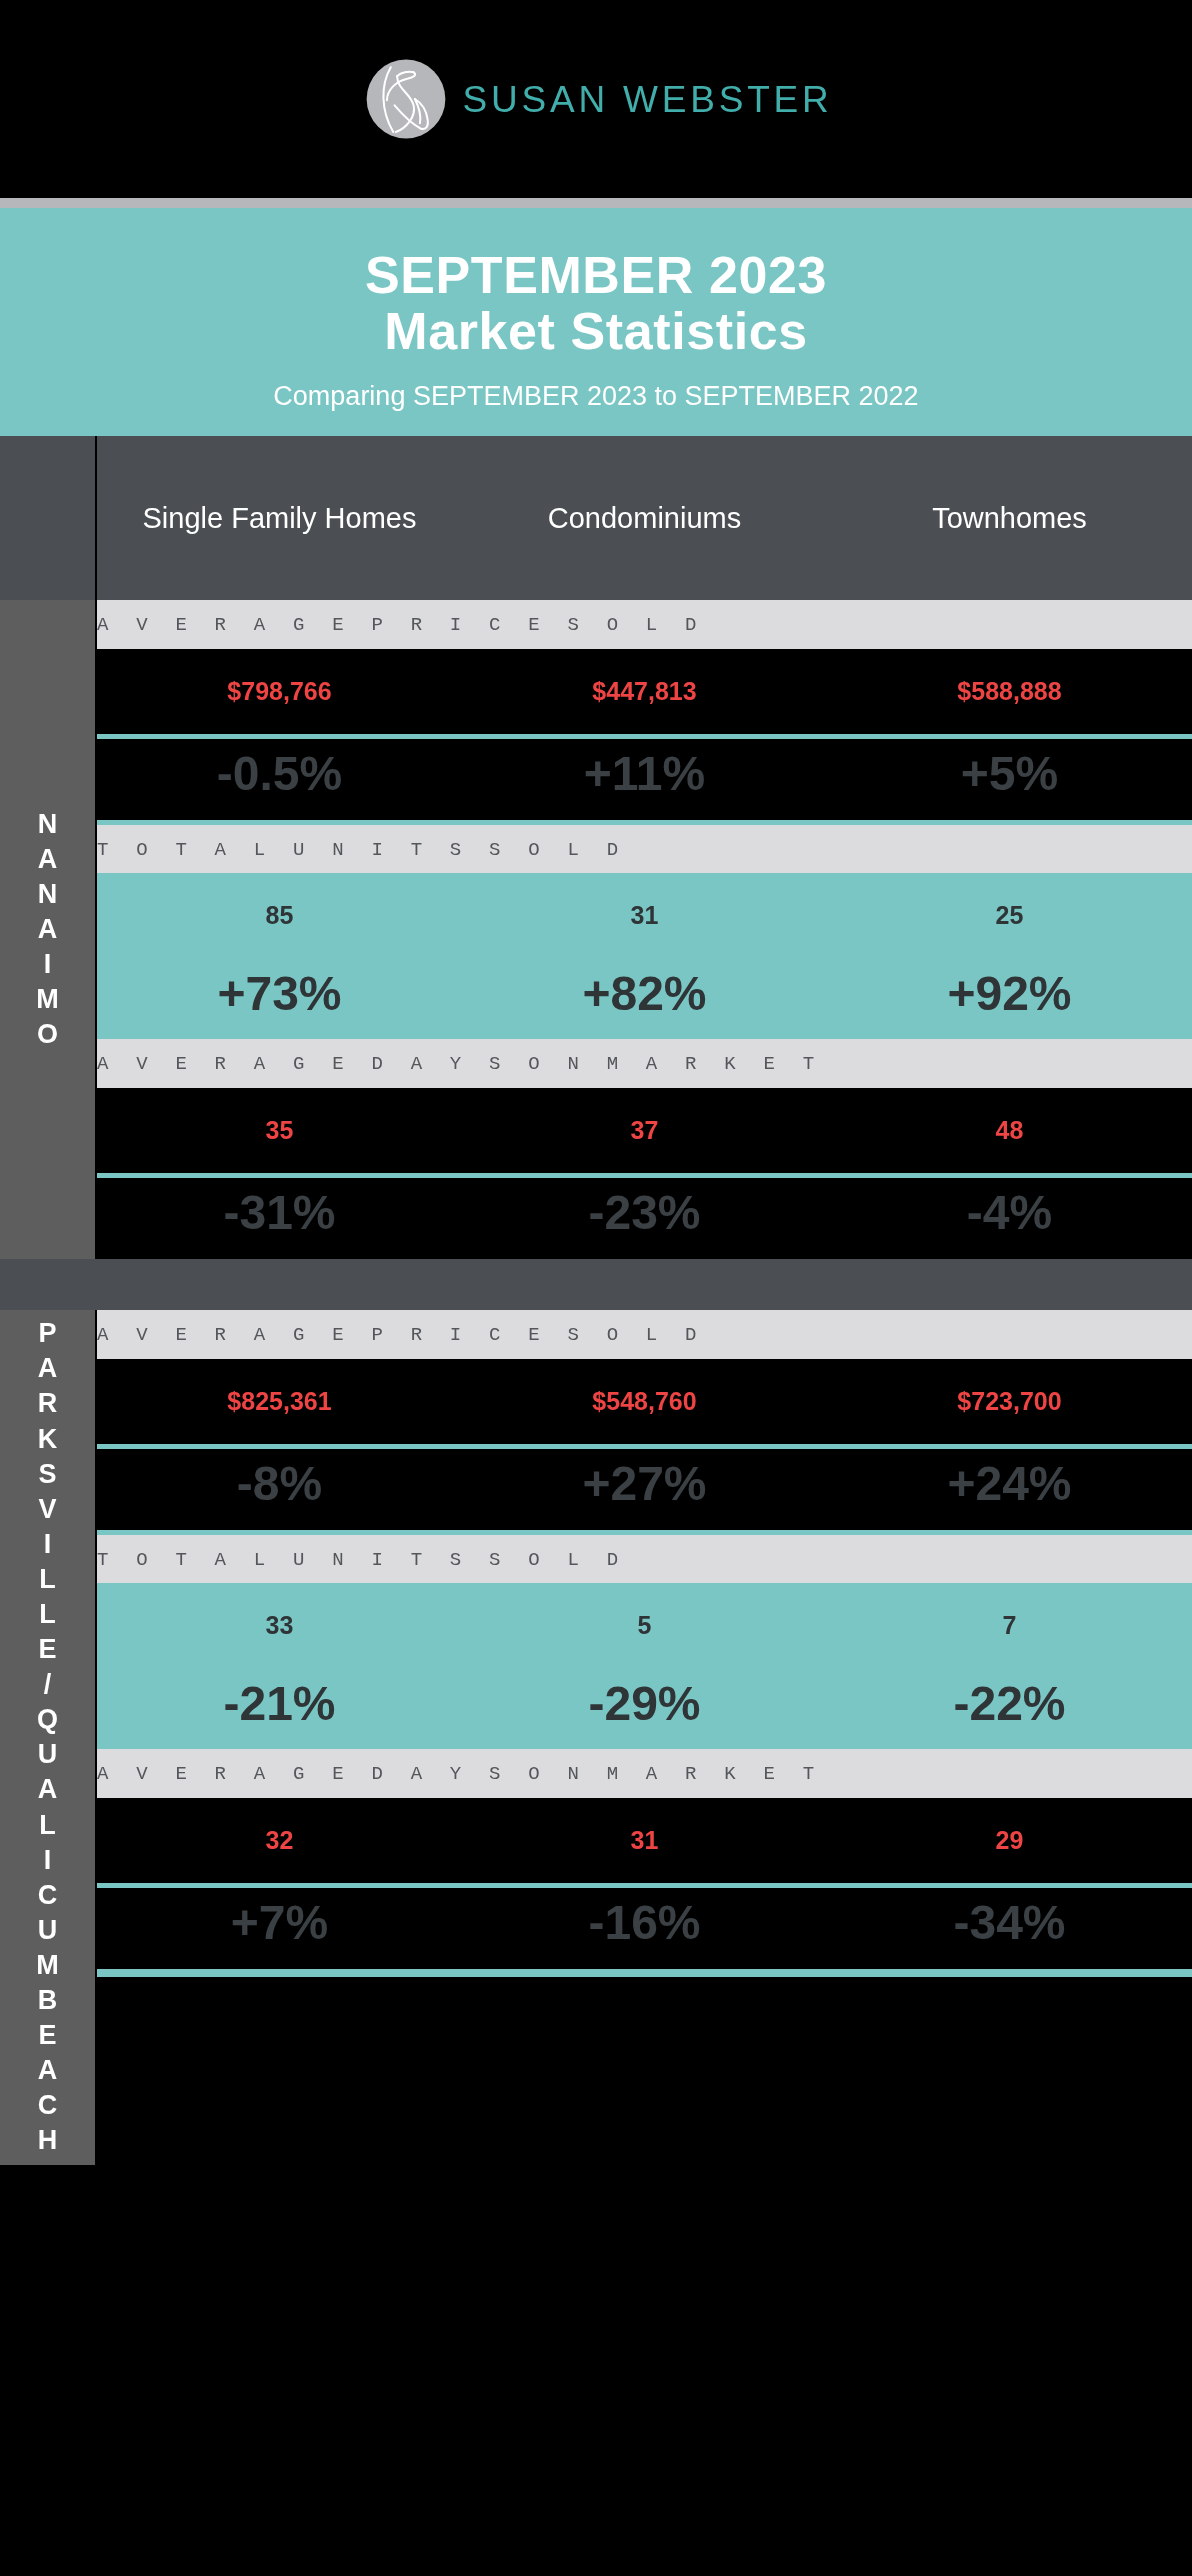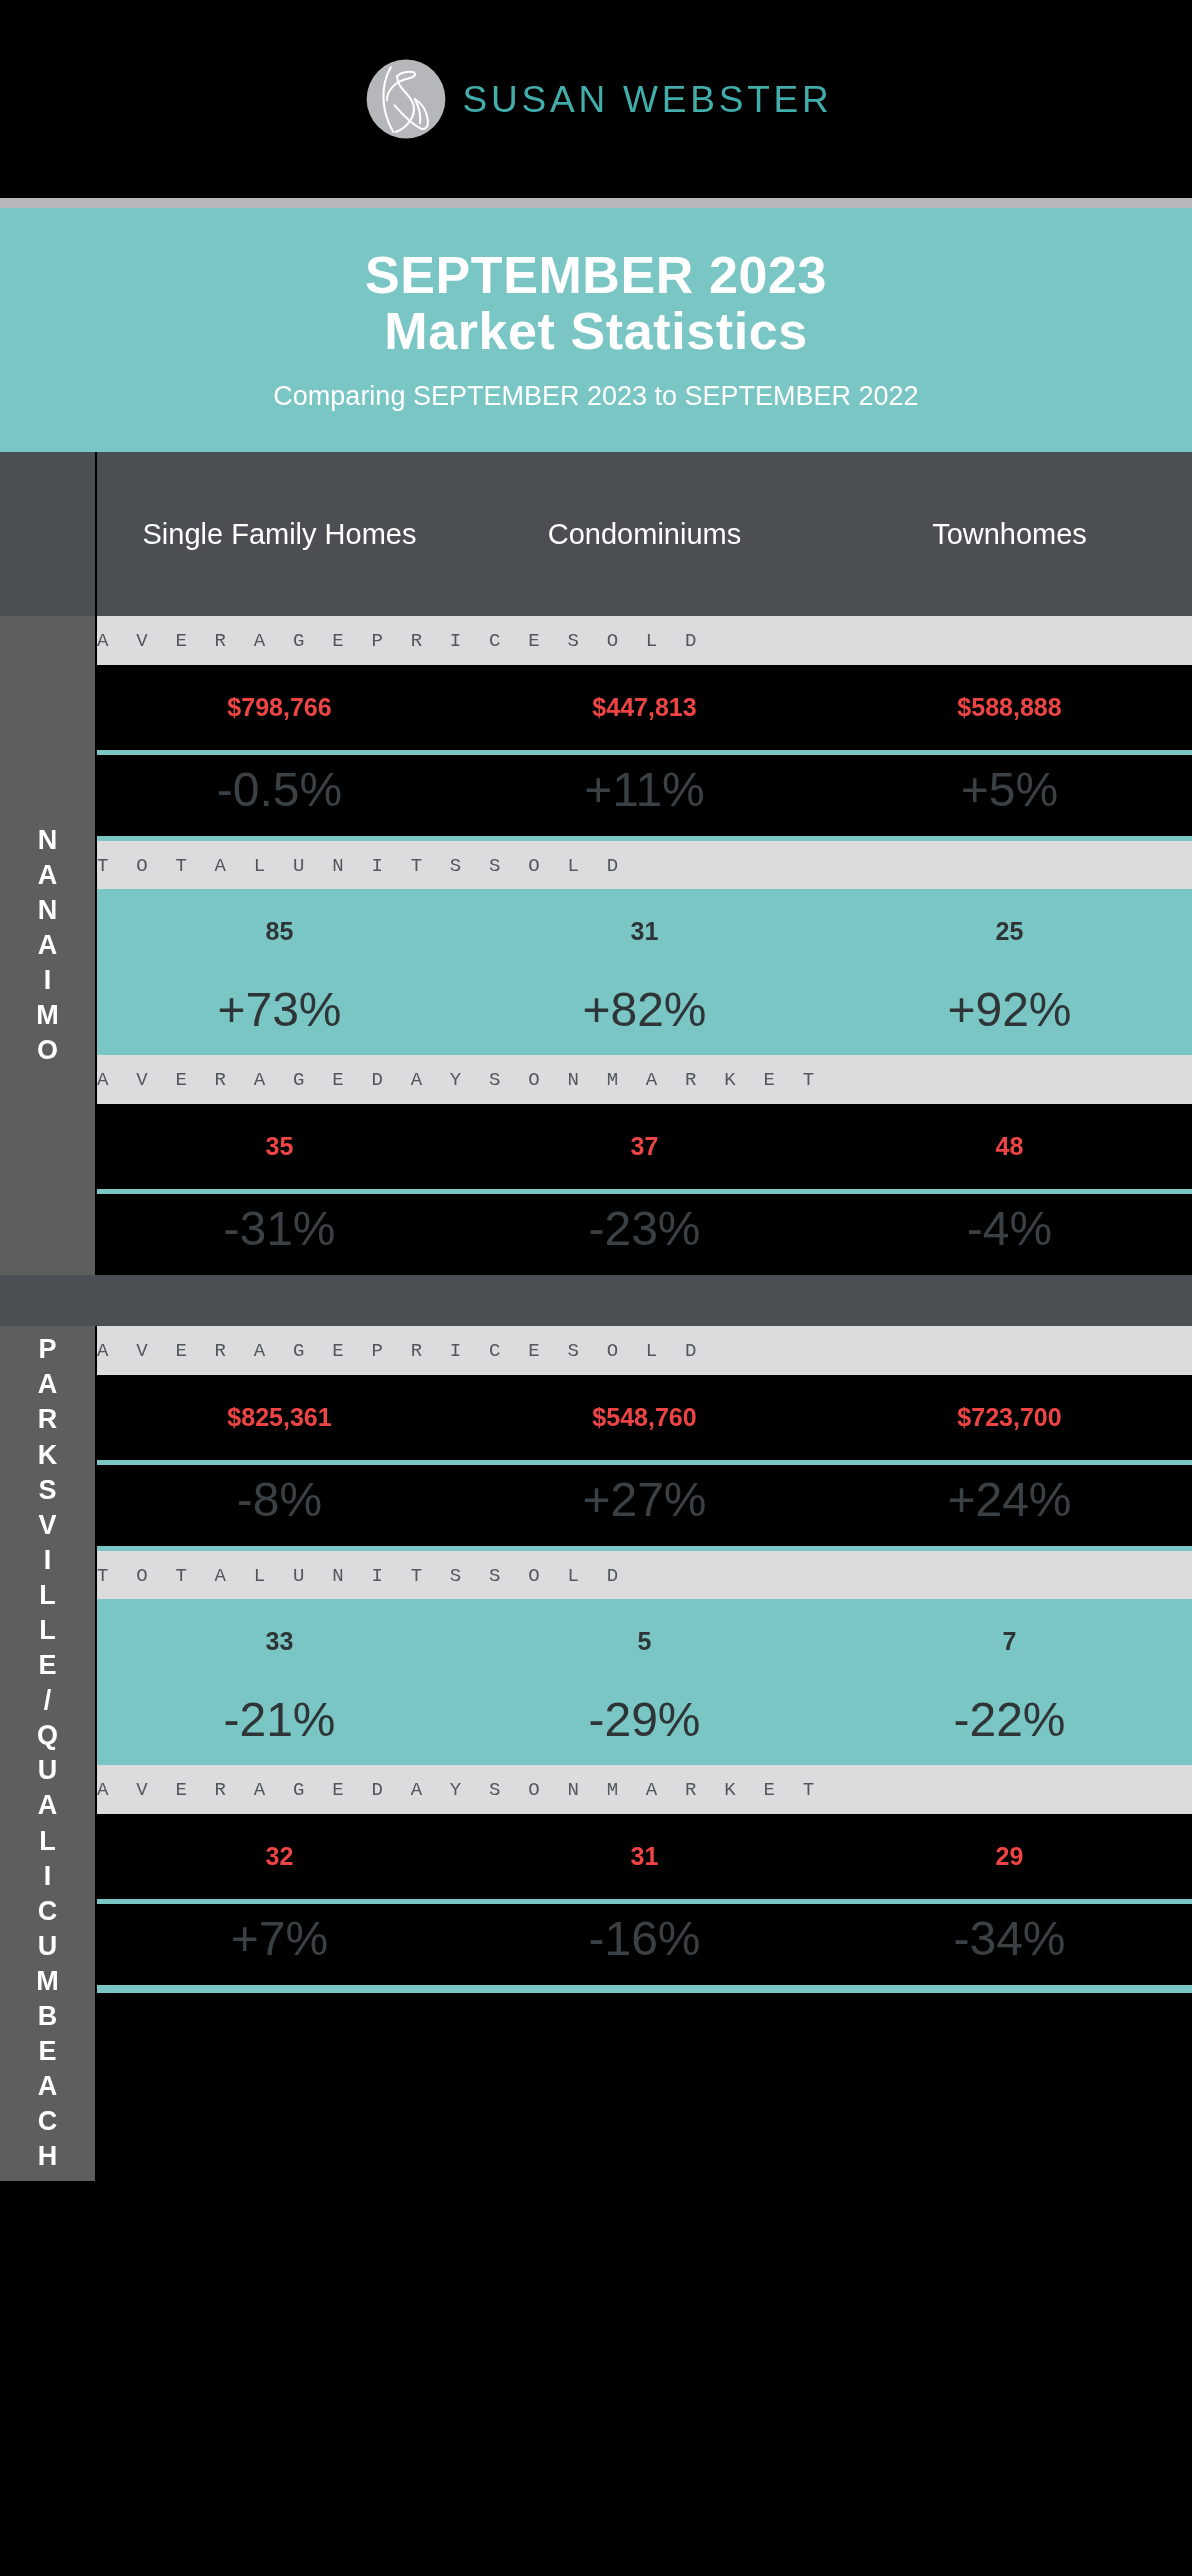--- a/index.html
+++ b/index.html
@@ -19,21 +19,21 @@
   .brand-logo svg { display:block; width:94px; height:94px; }
   .brand-name {
     color:#41aeab; font-size:37px; letter-spacing:3.8px; font-weight:400;
     white-space:nowrap; line-height:1;
   }
 
   .brand-rule { height:10px; background:#b6b7bb; }
 
   
   .title-block {
-    background:#7ac6c4; padding:39px 0 40px; text-align:center;
+    background:#7ac6c4; padding:39px 0 24px; text-align:center;
   }
   .title-main {
     color:#fff; font-size:52px; font-weight:bold; line-height:1.08;
     letter-spacing:0.6px;
   }
   .title-sub {
     color:#fff; font-size:27px; font-weight:400; margin-top:21.6px;
   }
 
   
@@ -69,21 +69,21 @@
 
   .val-row, .pct-row { display:flex; background:#000; }
   .val-row > div, .pct-row > div { flex:1; text-align:center; }
 
   .val-row { padding:30px 0 30px; }
   .val-row .v {
     color:#ef4444; font-size:25px; font-weight:bold; line-height:1;
   }
   .pct-row { padding:11.4px 0 21.6px; }
   .pct-row .p {
-    color:#3b4044; font-size:48px; font-weight:normal; line-height:1;
+    color:#3b4044; font-size:48px; font-weight:bold; line-height:1;
   }
 
   .teal-rule { height:5px; background:#7ac6c4; }
 
   
   .units-block { background:#7ac6c4; }
   .units-block .val-row, .units-block .pct-row { background:#7ac6c4; }
   .units-block .val-row .v { color:#2f3437; font-size:25px; }
   .units-block .pct-row .p { color:#2f3437; font-size:48px; }
 

